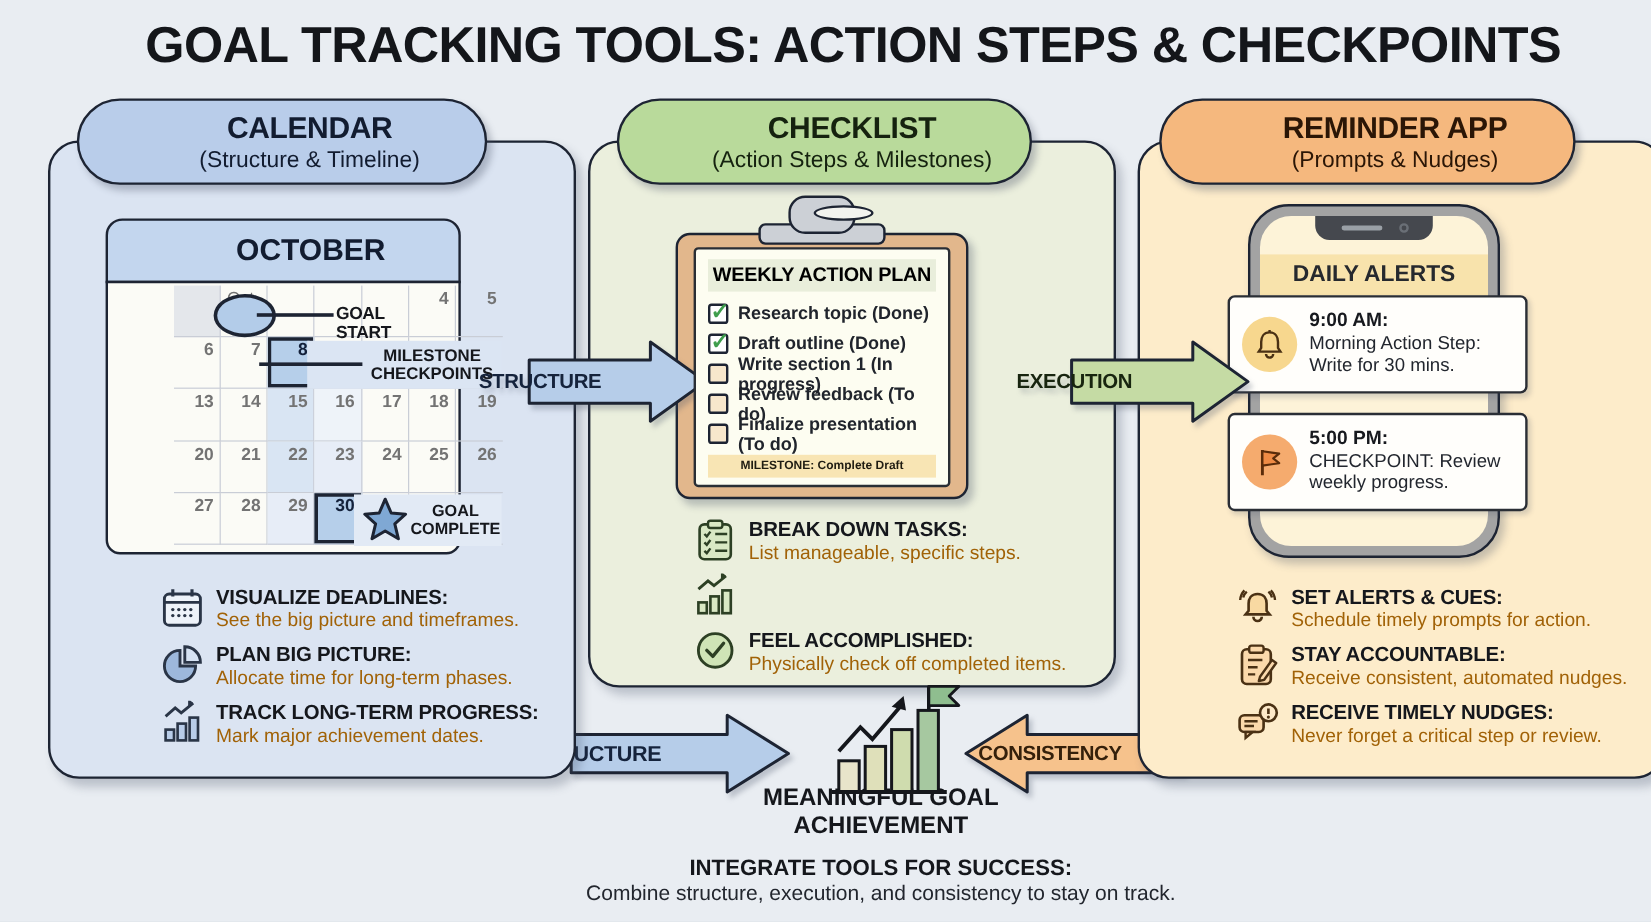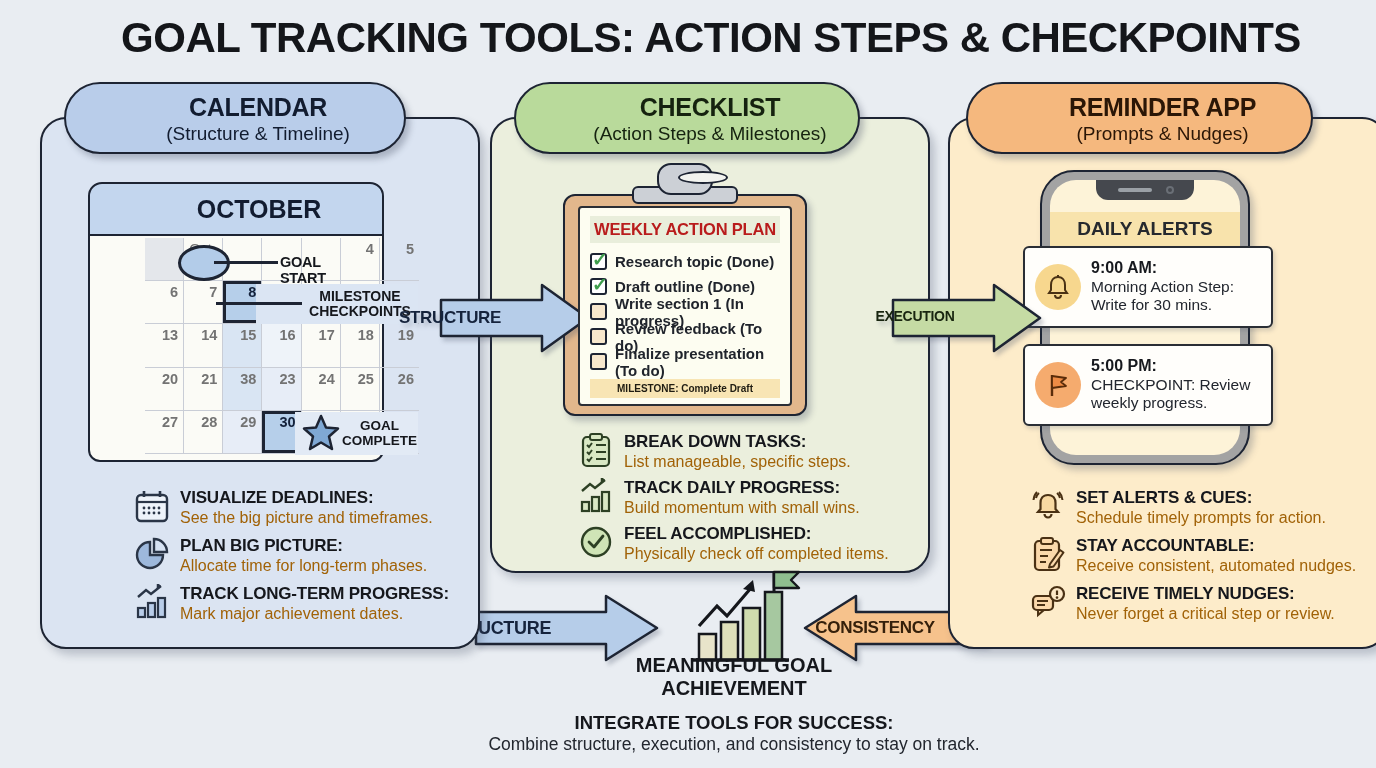--- a/index.html
+++ b/index.html
@@ -65,21 +65,21 @@
   .clip-base{left:632px;top:186px;width:106px;height:18px;background:#ccd0d6;border:2.5px solid #1d2433;
              border-radius:6px;box-sizing:border-box;z-index:3;}
   .clip-knob{left:657px;top:163px;width:56px;height:32px;background:#ccd0d6;border:2.5px solid #1d2433;
              border-radius:14px;box-sizing:border-box;z-index:3;}
   .clip-hole{left:678px;top:171px;width:13px;height:13px;background:#f2f3ef;border:2.5px solid #1d2433;
              border-radius:50%;box-sizing:border-box;z-index:4;}
   .board{left:563px;top:194px;width:244px;height:222px;background:#e2b78c;border:2.5px solid #1d2433;
          border-radius:12px;box-sizing:border-box;z-index:2;box-shadow:4px 5px 6px rgba(70,80,100,.3);}
   .paper{left:578px;top:206px;width:214px;height:200px;background:#fdfdf1;border:2px solid #2a2e35;
          border-radius:4px;box-sizing:border-box;z-index:3;padding:8px 10px 0 10px;}
-  .plan-title{background:#e9eedb;text-align:center;font-size:16.5px;font-weight:800;color:#b91c1c;
+  .plan-title{background:#e9eedb;text-align:center;font-size:16.5px;font-weight:800;color:#000000;
               padding:4px 0;margin-bottom:6px;letter-spacing:-0.2px;}
   .chk-item{display:flex;align-items:center;gap:8px;height:25px;font-size:15px;font-weight:600;color:#20242c;}
   .cb{width:17px;height:17px;border:2px solid #1d2433;border-radius:3px;box-sizing:border-box;
       flex:0 0 17px;position:relative;background:#f7e7cc;}
   .cb.checked{background:#ffffff;}
   .cb.checked::after{content:"✓";position:absolute;left:0px;top:-7px;font-size:19px;font-weight:900;color:#3f9e4d;}
   .milestone-band{background:#f8e5b4;text-align:center;font-size:10px;font-weight:800;color:#1f1c12;
                   padding:4px 0;margin-top:5px;}
 
   
@@ -153,21 +153,21 @@
     <div class="cc">13</div>
     <div class="cc">14</div>
     <div class="cc hl-med">15</div>
     <div class="cc hl-faint">16</div>
     <div class="cc">17</div>
     <div class="cc">18</div>
     <div class="cc">19</div>
 
     <div class="cc">20</div>
     <div class="cc">21</div>
-    <div class="cc hl-med">38</div>
+    <div class="cc hl-med">22</div>
     <div class="cc hl-soft">23</div>
     <div class="cc">24</div>
     <div class="cc">25</div>
     <div class="cc">26</div>
 
     <div class="cc">27</div>
     <div class="cc">28</div>
     <div class="cc hl-soft">29</div>
     <div class="cc hl-strong">30</div>
     <div class="cc"></div>
@@ -285,24 +285,20 @@
     </div>
   </div>
   <div class="abs bullet" style="left:532px;top:478px">
     <svg class="bic" viewBox="0 0 36 36">
       <rect x="4" y="24" width="7" height="9" fill="#d9e8c4" stroke="#2d4024" stroke-width="2.2"></rect>
       <rect x="14" y="19" width="7" height="14" fill="#d9e8c4" stroke="#2d4024" stroke-width="2.2"></rect>
       <rect x="24" y="14" width="7" height="19" fill="#d9e8c4" stroke="#2d4024" stroke-width="2.2"></rect>
       <polyline points="4,13 12,6 17,10 27,2" fill="none" stroke="#2d4024" stroke-width="2.4"></polyline>
       <polygon points="27,2 21,2 27,8" fill="#2d4024" transform="rotate(45 27 2)"></polygon>
     </svg>
-    <div>
-      <div class="bt">TRACK DAILY PROGRESS:</div>
-      <div class="bd">Build momentum with small wins.</div>
-    </div>
   </div>
   <div class="abs bullet" style="left:532px;top:524px">
     <svg class="bic" viewBox="0 0 36 36">
       <circle cx="18" cy="18" r="14" fill="#cfe4b6" stroke="#2d4024" stroke-width="2.4"></circle>
       <polyline points="11,18 16,23 25,12" fill="none" stroke="#2d4024" stroke-width="2.8" stroke-linecap="round" stroke-linejoin="round"></polyline>
     </svg>
     <div>
       <div class="bt">FEEL ACCOMPLISHED:</div>
       <div class="bd">Physically check off completed items.</div>
     </div>
@@ -399,21 +395,21 @@
     <svg width="152" height="70" viewBox="0 0 152 70">
       <polygon points="2,17 103,17 103,2 149,35 103,68 103,53 2,53" fill="#b6cde9" stroke="#1d2433" stroke-width="2.5" stroke-linejoin="round"></polygon>
     </svg>
     <span class="lbl" style="left:6px;top:25px;width:100px;text-align:center;font-size:17px">STRUCTURE</span>
   </div>
 
   <div class="abs arrow" style="left:845px;top:283px;width:152px;height:70px">
     <svg width="152" height="70" viewBox="0 0 152 70">
       <polygon points="2,17 103,17 103,2 149,35 103,68 103,53 2,53" fill="#c5dba4" stroke="#1d2433" stroke-width="2.5" stroke-linejoin="round"></polygon>
     </svg>
-    <span class="lbl" style="left:18px;top:25px;width:104px;text-align:center;font-size:14px;color:#18250f">EXECUTION</span>
+    <span class="lbl" style="left:2px;top:25px;width:104px;font-size:17px;color:#18250f">EXECUTION</span>
   </div>
 
   <div class="abs arrow bottom" style="left:428px;top:592px;width:188px;height:72px">
     <svg width="188" height="72" viewBox="0 0 188 72">
       <polygon points="2,20 132,20 132,4 183,36 132,68 132,52 2,52" fill="#b6cde9" stroke="#1d2433" stroke-width="2.5" stroke-linejoin="round"></polygon>
     </svg>
     <span class="lbl" style="left:10px;top:26px;width:118px;text-align:center;font-size:18px">STRUCTURE</span>
   </div>
 
   <div class="abs arrow bottom" style="left:754px;top:592px;width:188px;height:72px">

